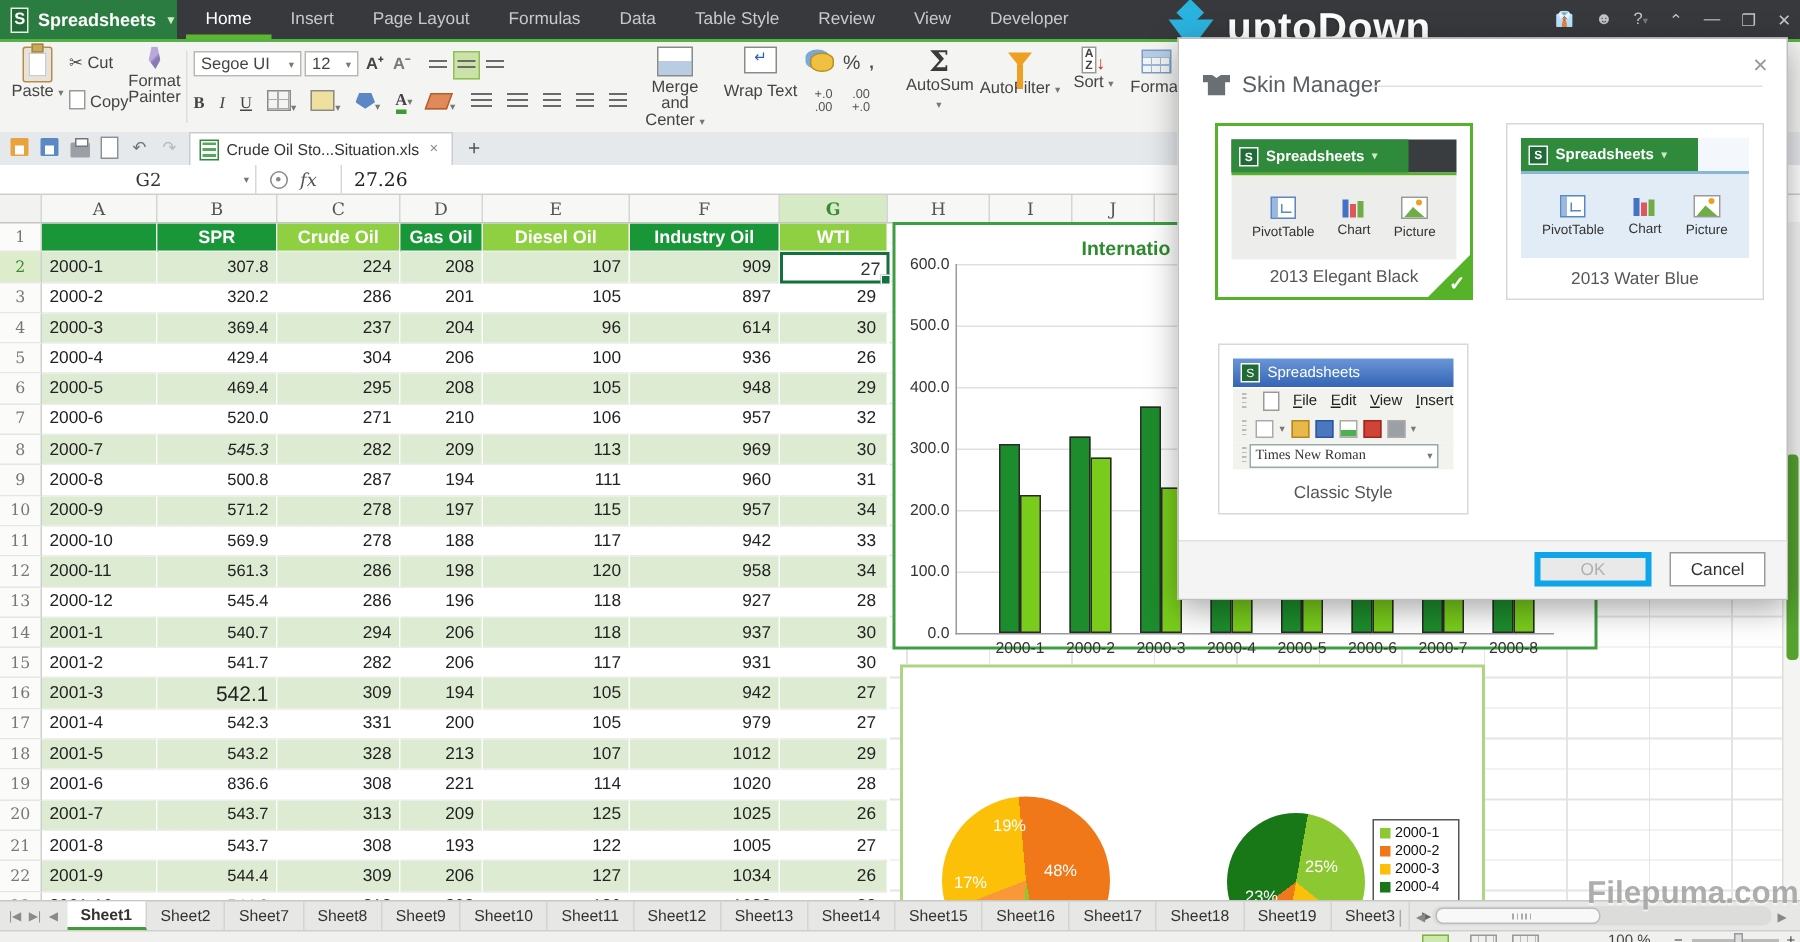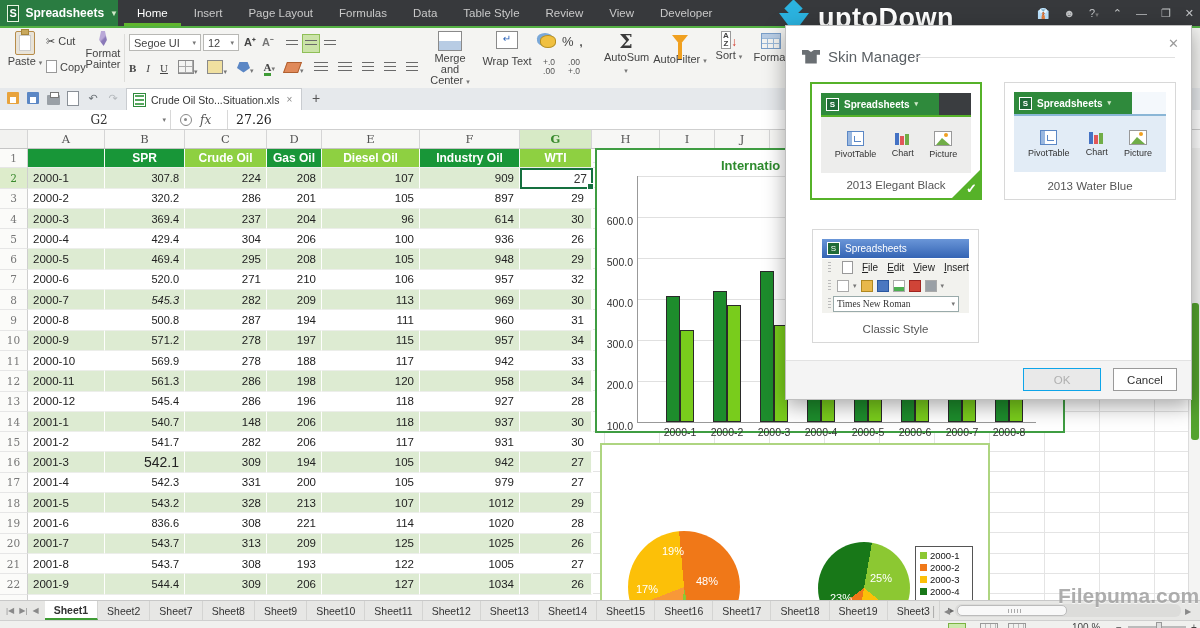--- a/index.html
+++ b/index.html
@@ -110,21 +110,21 @@
   .hdr-light{background:#8ed041;}
   .band{background:#ddebd2;}
   .selcell{position:absolute;z-index:6;border:2px solid #15703f;background:#fff;box-sizing:border-box;display:flex;align-items:center;justify-content:flex-end;padding-right:4px;font-size:12px;}
   .selhandle{position:absolute;right:-3px;bottom:-3px;width:5px;height:5px;background:#15703f;border:1px solid #fff;}
 
   
   .chart1{position:absolute;left:595px;top:148px;width:470px;height:285px;background:#fff;border:2px solid #3f9d42;box-sizing:border-box;z-index:8;}
   .c1-title{position:absolute;left:124px;top:8px;color:#2e8b2e;font-weight:bold;font-size:13px;white-space:nowrap;}
   .c1-plot{position:absolute;left:40px;top:26px;width:398px;height:246px;border-left:1px solid #999;border-bottom:1px solid #999;}
   .gline{position:absolute;left:0;width:100%;height:1px;background:#e0e0e0;}
-  .ylab{position:absolute;left:0px;width:36px;text-align:right;font-size:10.5px;color:#333;margin-top:45px;}
+  .ylab{position:absolute;left:0px;width:36px;text-align:right;font-size:10.5px;color:#333;}
   .xlab{position:absolute;font-size:10.5px;color:#333;width:46px;text-align:center;top:276px;}
   .bar{position:absolute;box-sizing:border-box;border:1px solid #2a2a2a;}
   .chart2{position:absolute;left:600px;top:443px;width:390px;height:160px;background:#fff;border:2px solid #aed581;box-sizing:border-box;z-index:8;}
   .c2-title{position:absolute;left:0;right:0;top:14px;text-align:center;font-size:21px;font-weight:bold;color:#111;font-family:"Liberation Sans",sans-serif;}
   .pie{position:absolute;border-radius:50%;}
   .plab{position:absolute;color:#fff;font-size:11px;}
   .legend{position:absolute;left:313px;top:101px;width:58px;background:#fff;border:1px solid #555;padding:3px 4px;box-sizing:border-box;display:flex;flex-direction:column;gap:1px;}
   .litem{display:flex;align-items:center;gap:3px;font-size:9.5px;color:#111;}
   .lsq{width:7px;height:7px;flex:0 0 auto;}
 
@@ -181,21 +181,21 @@
   .corner-check span{position:absolute;left:-16px;top:13px;color:#fff;font-size:13px;font-weight:bold;}
   .classic-title{height:19px;background:linear-gradient(to bottom,#6a96d8,#3464b4);display:flex;align-items:center;gap:5px;padding-left:5px;color:#fff;font-size:10px;}
   .classic-menu{height:17px;background:#f2f2ee;border-top:1px solid #fff;display:flex;align-items:center;gap:9px;font-size:10px;padding-left:6px;color:#222;}
   .classic-tools{height:19px;background:#f2f2ee;display:flex;align-items:center;gap:4px;padding-left:6px;}
   .ct-ico{width:12px;height:12px;border:1px solid #aaa;box-sizing:border-box;}
   .classic-font{height:18px;background:#f2f2ee;display:flex;align-items:center;padding-left:6px;}
   .cf-combo{width:118px;height:14px;background:#fff;border:1px solid #9aa;display:flex;align-items:center;justify-content:space-between;padding:0 3px;font-size:9.5px;font-family:"Liberation Serif",serif;}
   .grip{width:3px;height:12px;background:repeating-linear-gradient(to bottom,#bbb 0 1px,transparent 1px 3px);margin-right:2px;}
   .dlg-footer{position:absolute;left:0;right:0;bottom:0;height:38px;background:#f4f4f4;border-top:1px solid #e2e2e2;}
   .btn{position:absolute;top:7px;height:23px;box-sizing:border-box;font-size:11.5px;display:flex;align-items:center;justify-content:center;}
-  .btn-ok{left:237px;width:78px;background:#e9e9e9;border:1px solid #0ea5e9;color:#b0b0b0;}
+  .btn-ok{left:237px;width:78px;background:#e9e9e9;border:4px solid #0ea5e9;color:#b0b0b0;}
   .btn-cancel{left:327px;width:64px;background:#fff;border:1px solid #9a9a9a;color:#333;}
 </style>
 </head>
 <body>
 
 <div class="screen">
 
   <div class="gridbg"></div>
 
   <div class="titlebar">
@@ -500,21 +500,21 @@
         <div class="tc num" style="width: 82px;">286</div>
         <div class="tc num" style="width: 55px; text-align: center;">196</div>
         <div class="tc num" style="width: 98px;">118</div>
         <div class="tc num" style="width: 100px;">927</div>
         <div class="tc num" style="width: 72px; padding-right: 7px;">28</div>
       </div>
       <div class="trow">
         <div class="rn">14</div>
         <div class="tc band" style="width: 77px;">2001-1</div>
         <div class="tc num band" style="width: 80px; font-size: 11px;">540.7</div>
-        <div class="tc num band" style="width: 82px;">148</div>
+        <div class="tc num band" style="width: 82px;">294</div>
         <div class="tc num band" style="width: 55px;">206</div>
         <div class="tc num band" style="width: 98px;">118</div>
         <div class="tc num band" style="width: 100px;">937</div>
         <div class="tc num band" style="width: 72px; padding-right: 7px;">30</div>
       </div>
       <div class="trow">
         <div class="rn">15</div>
         <div class="tc" style="width: 77px;">2001-2</div>
         <div class="tc num" style="width: 80px; font-size: 11px;">541.7</div>
         <div class="tc num" style="width: 82px;">282</div>

